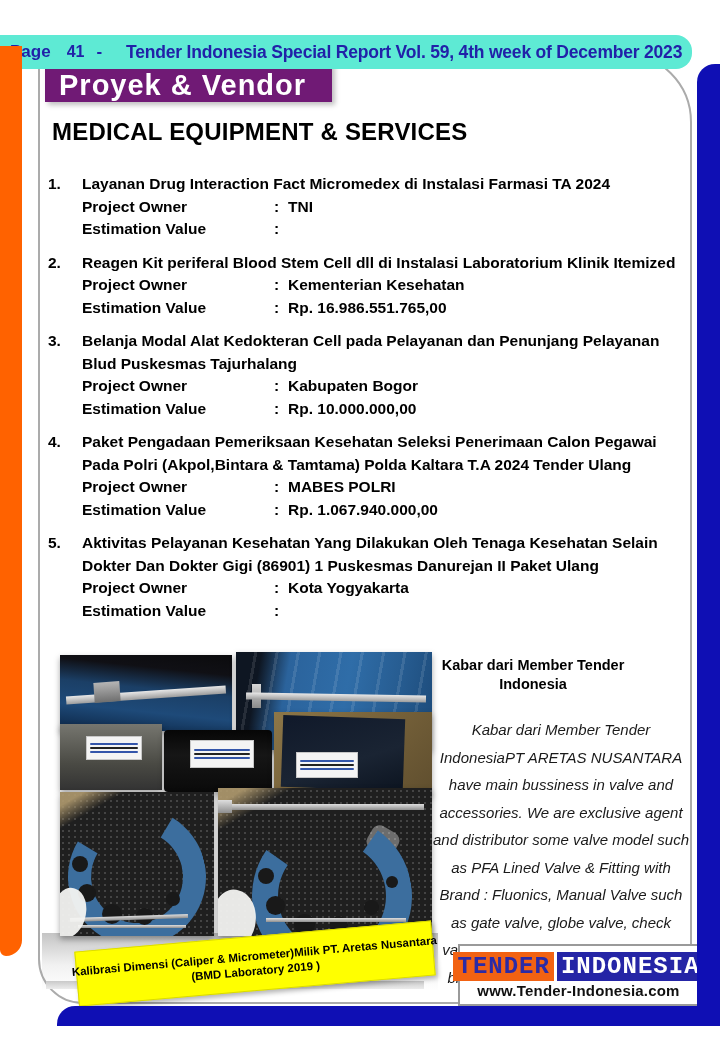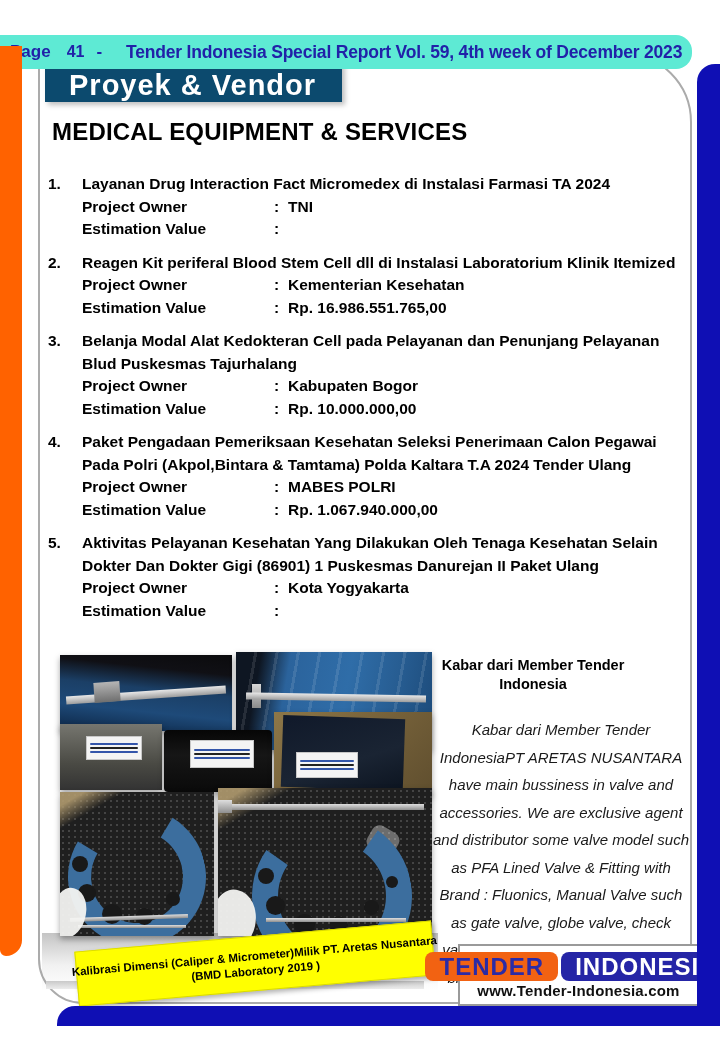--- a/index.html
+++ b/index.html
@@ -19,22 +19,22 @@
   .left-strip{position:absolute;left:0;top:46px;width:22px;height:910px;background:#FF6200;
               border-radius:0 0 16px 6px;z-index:8;}
   .right-strip{position:absolute;left:697px;top:64px;width:23px;height:961px;background:#0F0FB4;
                border-radius:18px 0 0 0;z-index:8;}
   .bottom-bar{position:absolute;left:57px;top:1006px;width:663px;height:20px;background:#0F0FB4;
               border-radius:18px 0 0 0;z-index:8;}
 
   
   .content-box{position:absolute;left:38px;top:52px;width:650px;height:948px;background:#fff;
                border:2px solid #ABABAB;border-radius:10px 70px 10px 45px;z-index:0;}
-  .badge{position:absolute;left:5px;top:8px;height:40px;background:#0c4a6e;color:#fff;
-         font-size:29px;font-weight:bold;line-height:46px;padding:0 26px 0 24px;
+  .badge{position:absolute;left:5px;top:8px;height:40px;background:#701a75;color:#fff;
+         font-size:29px;font-weight:bold;line-height:46px;padding:0 26px 0 14px;
          letter-spacing:1px;box-shadow:3px 3px 5px rgba(0,0,0,.25);white-space:nowrap;}
   .heading{position:absolute;left:12px;top:64px;font-size:24px;font-weight:bold;color:#000;
            letter-spacing:.2px;white-space:nowrap;}
 
   
   .tlist{position:absolute;left:8px;top:119px;width:628px;}
   .item{display:grid;grid-template-columns:34px 1fr;margin-bottom:11px;color:#000;
         font-weight:bold;font-size:15.5px;line-height:22.5px;}
   .rrow{display:grid;grid-template-columns:192px 14px 1fr;}
 
@@ -98,22 +98,22 @@
           transform:rotate(-5deg);display:flex;flex-direction:column;justify-content:center;
           align-items:center;z-index:6;border:1px solid #d9d900;box-shadow:2px 3px 5px rgba(0,0,0,.3);}
   .banner .l1{font-size:11.5px;font-weight:bold;color:#000;white-space:nowrap;}
   .banner .l2{font-size:11.5px;font-weight:bold;color:#000;margin-top:3px;}
 
   
   .logo-box{position:absolute;left:458px;top:944px;width:237px;height:58px;background:#fff;
             border:2px solid #9a9a9a;display:flex;flex-direction:column;align-items:center;
             justify-content:center;z-index:7;}
   .logo-row{display:flex;gap:3px;}
-  .lg{font-family:Liberation Sans, sans-serif;font-weight:bold;font-size:24px;line-height:29px;
-      padding:0 14px;letter-spacing:1px;border-radius:8px;}
+  .lg{font-family:Liberation Mono, monospace;font-weight:bold;font-size:24px;line-height:29px;
+      padding:0 4px;letter-spacing:1px;}
   .lg1{background:#F26212;color:#2b2ba6;}
   .lg2{background:#2525A6;color:#fff;}
   .website{font-weight:bold;font-size:15px;margin-top:1px;color:#101010;letter-spacing:.2px;}
 </style>
 </head>
 <body>
 
 <div class="page">
 
   <div class="header-bar">

